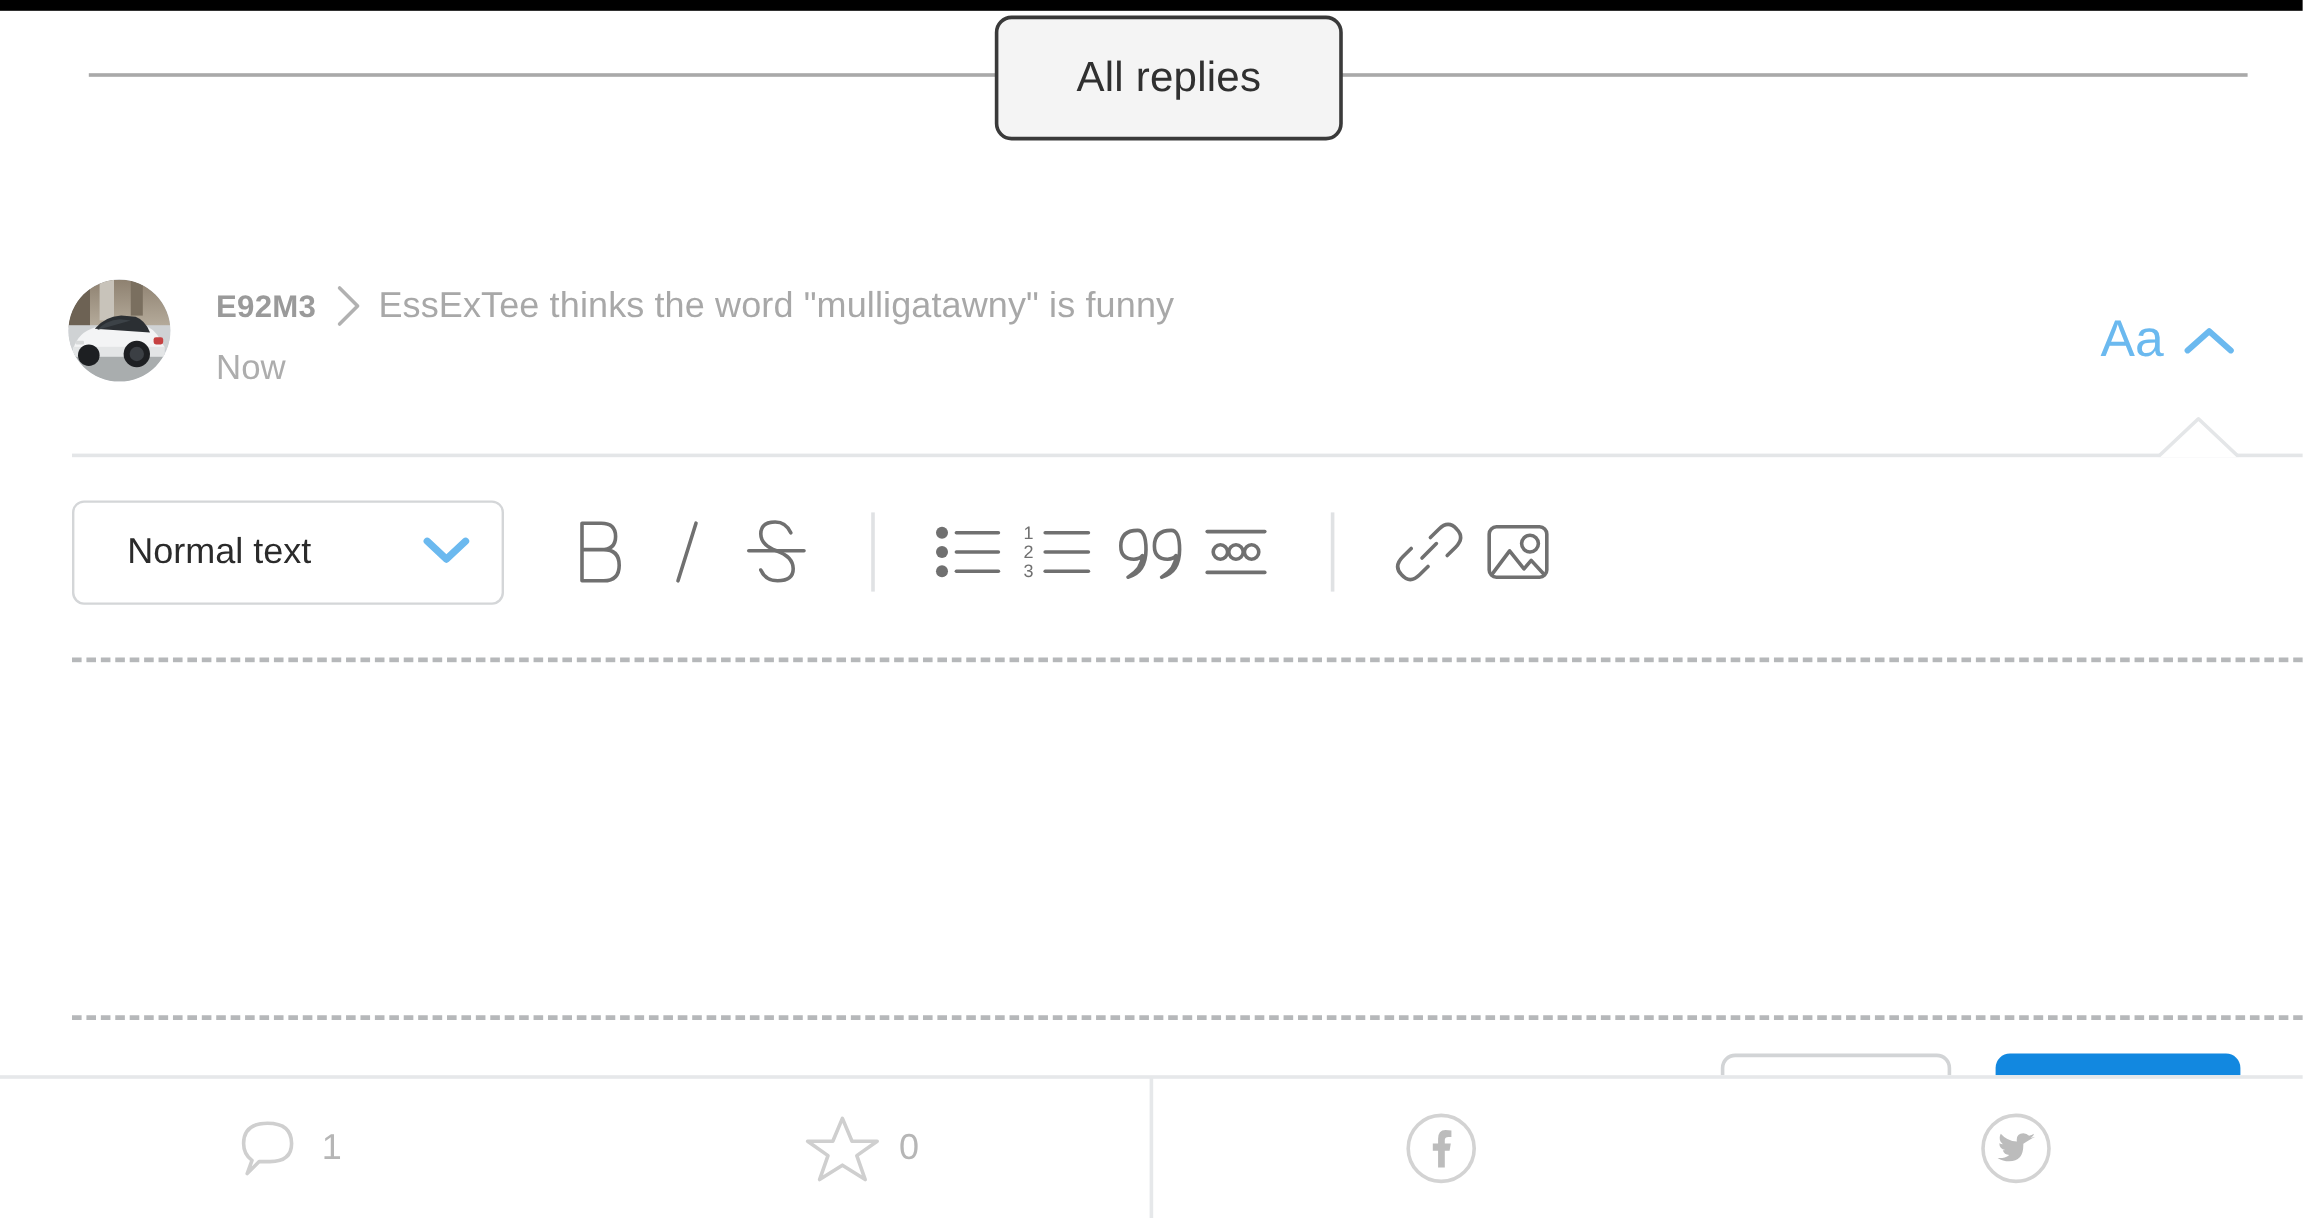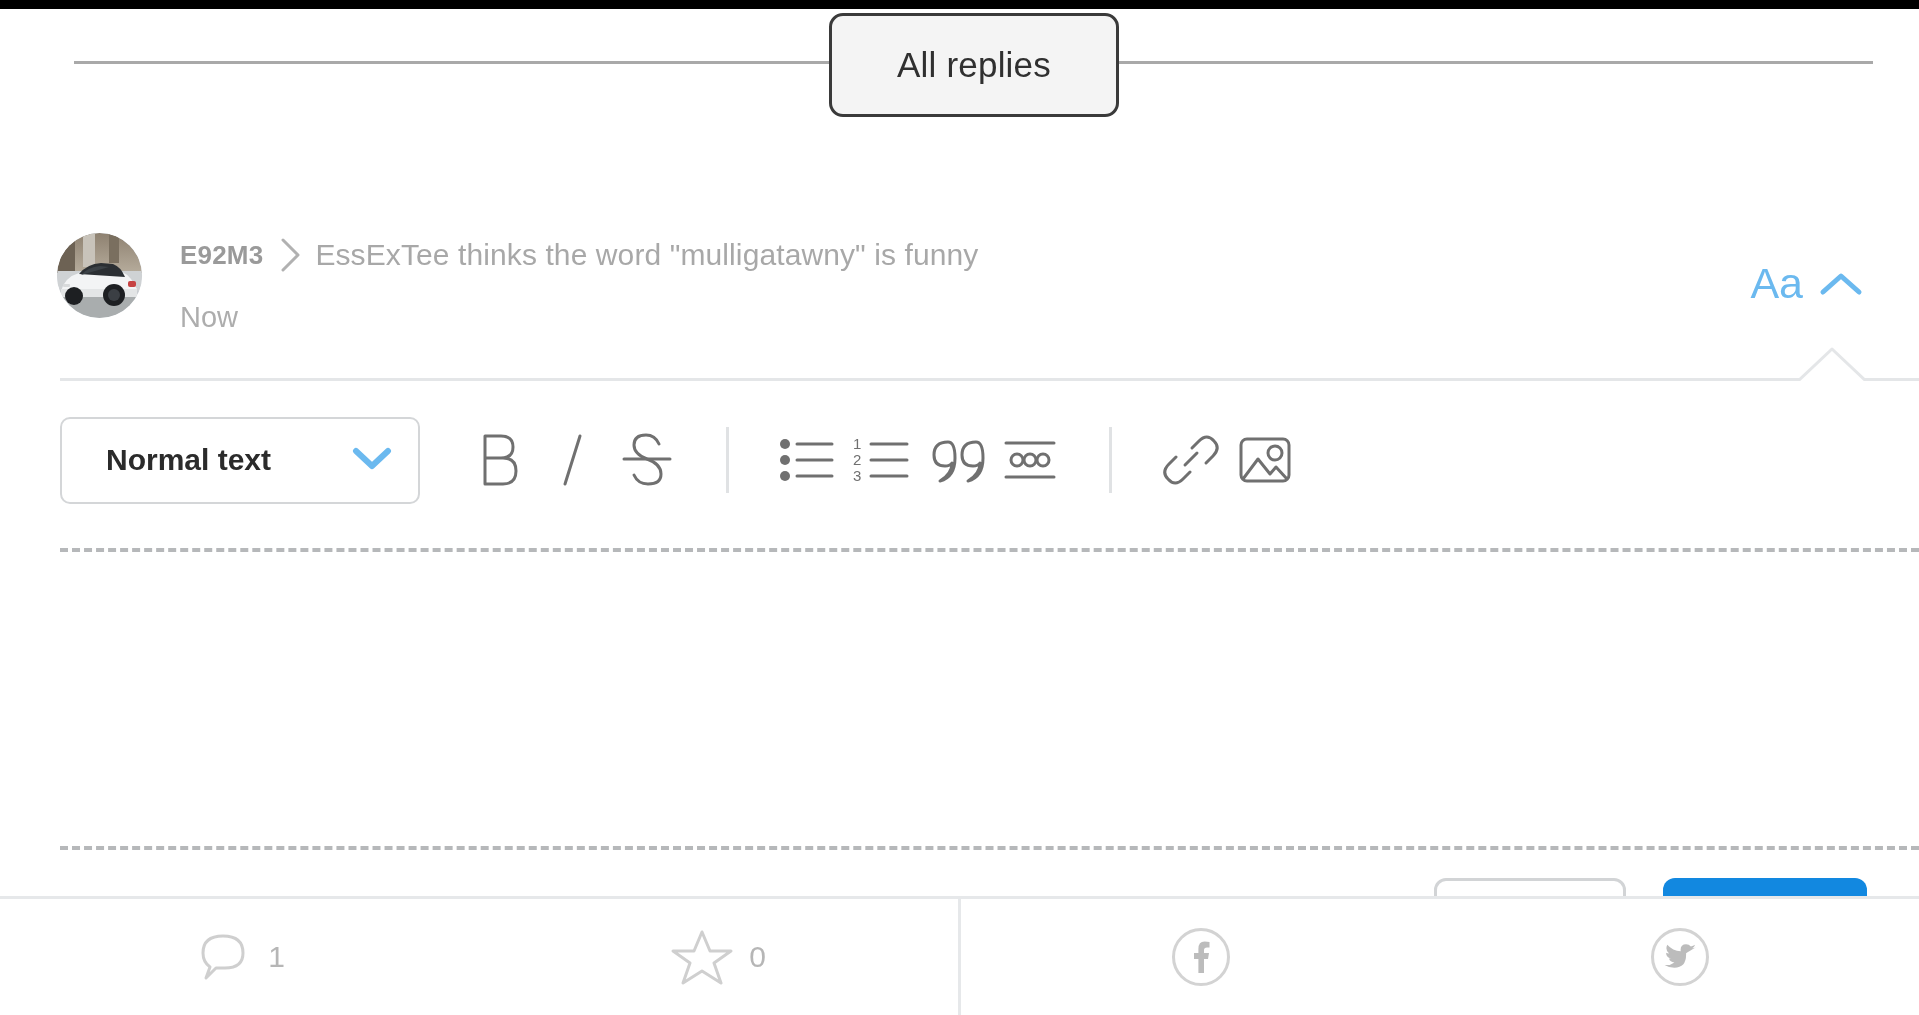--- a/index.html
+++ b/index.html
@@ -98,21 +98,21 @@
     align-items: center;
   }
   .byline .thread-title {
     font-size: 30px;
     color: #a8a8a8;
     letter-spacing: 0.1px;
   }
   .timestamp {
     position: absolute;
     left: 180px;
-    top: 96px;
+    top: 86px;
     font-size: 29px;
     color: #adadad;
   }
 
   .aa-control {
     position: absolute;
     right: 56px;
     top: 57px;
     display: flex;
     align-items: center;
@@ -168,21 +168,21 @@
     box-sizing: border-box;
     display: flex;
     align-items: center;
     justify-content: space-between;
     padding: 0 26px 0 44px;
     background: #fff;
     cursor: pointer;
   }
   .style-select .sel-label {
     font-size: 30px;
-    font-weight: bold;
+    font-weight: normal;
     color: #2b2b2b;
   }
   .tool-group {
     display: flex;
     align-items: center;
   }
   .tool-btn {
     width: 74px;
     height: 74px;
     display: flex;

